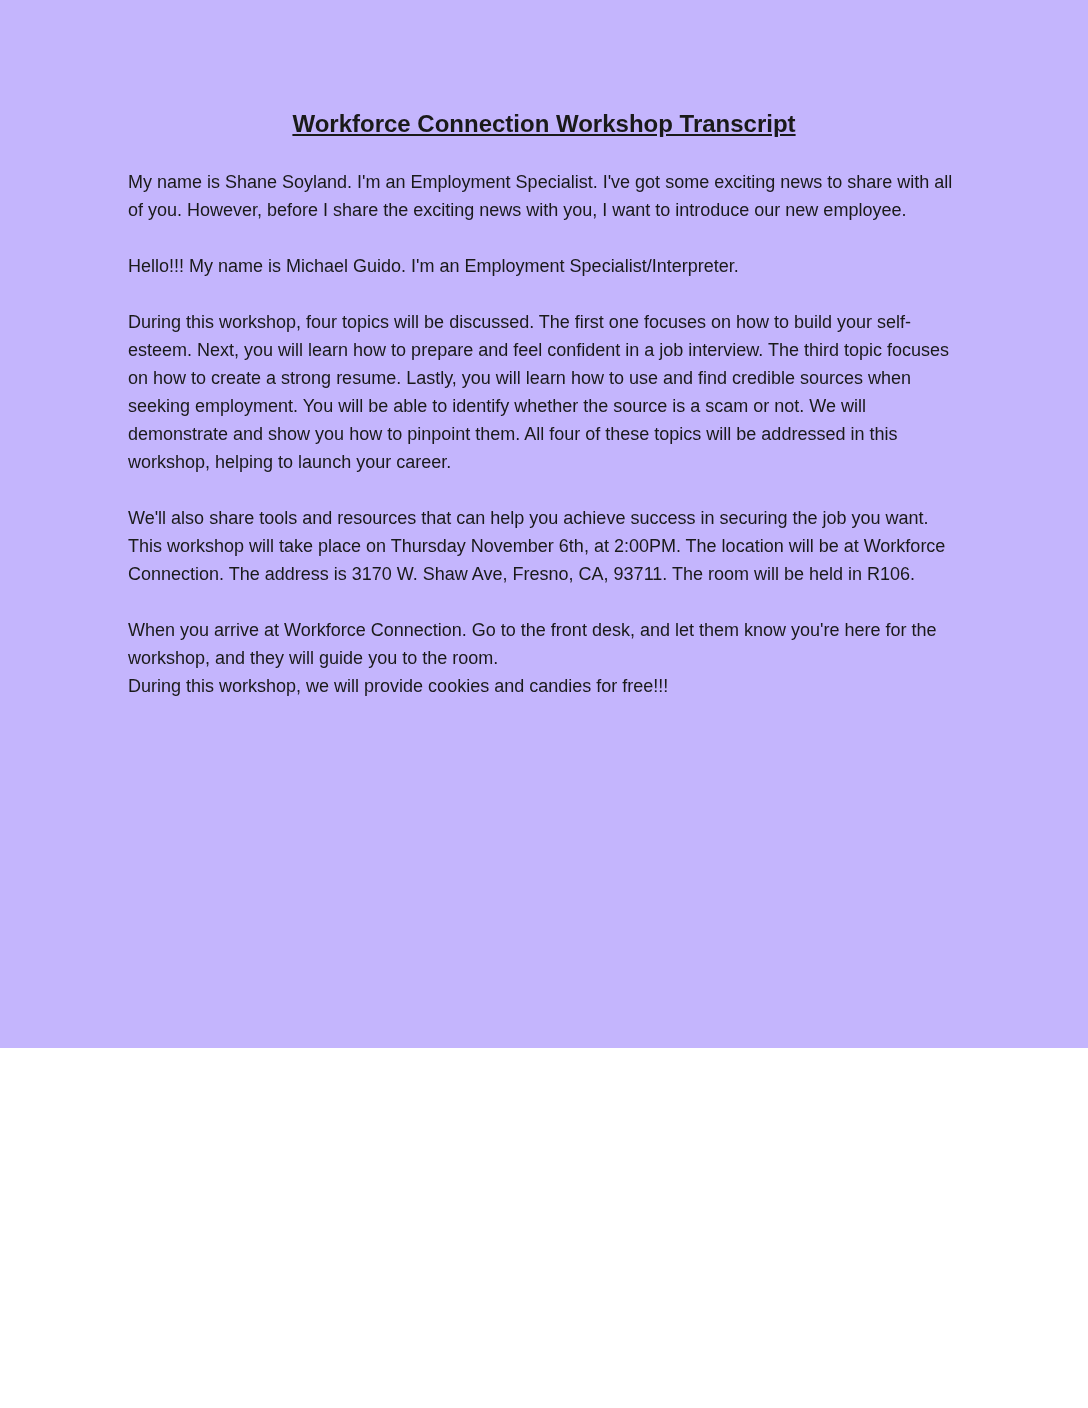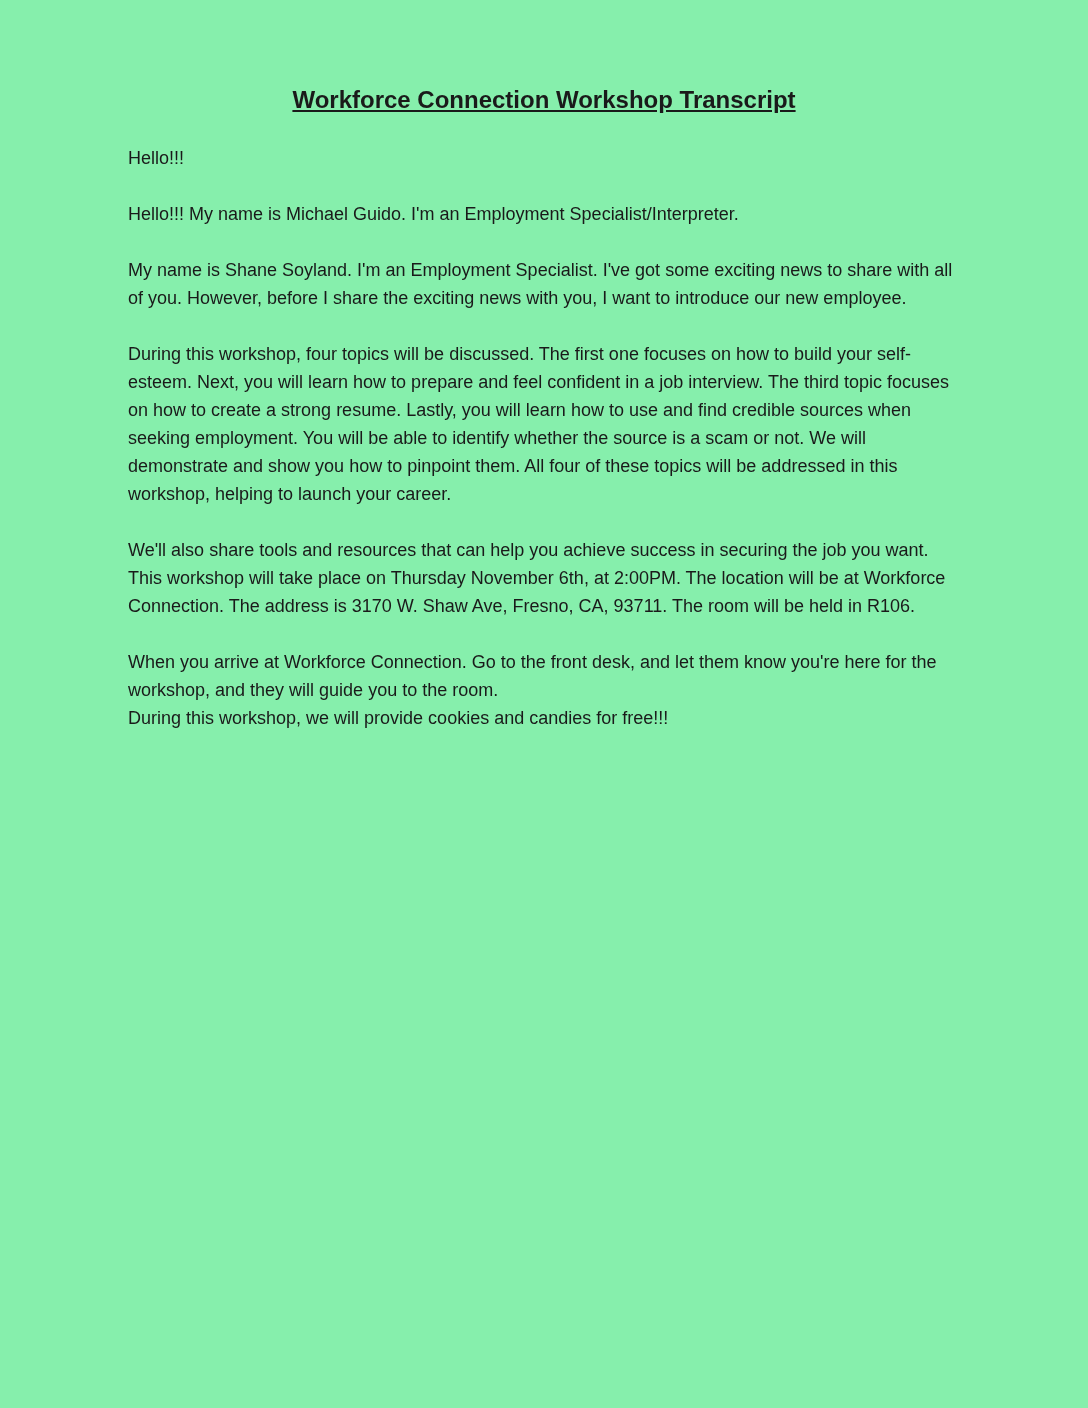--- a/index.html
+++ b/index.html
@@ -3,24 +3,24 @@
 <meta charset="utf-8">
 <style>
   html, body {
     margin: 0;
     padding: 0;
     background: #ffffff;
   }
   .page {
     position: relative;
     width: 1088px;
-    height: 1408px;
-    background: #86efac;
+    height: 1048px;
+    background: #c4b5fd;
     box-sizing: border-box;
-    padding: 83px 128px 0 128px;
+    padding: 107px 128px 0 128px;
     font-family: "Liberation Sans", "DejaVu Sans", sans-serif;
     color: #000000;
     overflow: hidden;
   }
   .doc-title {
     margin: 0 0 28px 0;
     font-size: 24px;
     line-height: 33px;
     font-weight: bold;
     text-decoration: underline;
@@ -35,21 +35,20 @@
     color: #1a1a1a;
   }
 </style>
 </head>
 <body>
 
 <div class="page">
   <h1 class="doc-title">Workforce Connection Workshop Transcript</h1>
 
   <div class="doc-body">
-    <p>Hello!!!</p>
+    <p>My name is Shane Soyland. I'm an Employment Specialist. I've got some exciting news to share with all of you. However, before I share the exciting news with you, I want to introduce our new employee.</p>
     <p>Hello!!! My name is Michael Guido. I'm an Employment Specialist/Interpreter.</p>
-    <p>My name is Shane Soyland. I'm an Employment Specialist. I've got some exciting news to share with all of you. However, before I share the exciting news with you, I want to introduce our new employee.</p>
     <p>During this workshop, four topics will be discussed. The first one focuses on how to build your self-esteem. Next, you will learn how to prepare and feel confident in a job interview. The third topic focuses on how to create a strong resume. Lastly, you will learn how to use and find credible sources when seeking employment. You will be able to identify whether the source is a scam or not. We will demonstrate and show you how to pinpoint them. All four of these topics will be addressed in this workshop, helping to launch your career.</p>
     <p>We'll also share tools and resources that can help you achieve success in securing the job you want. This workshop will take place on Thursday November 6th, at 2:00PM. The location will be at Workforce Connection. The address is 3170 W. Shaw Ave, Fresno, CA, 93711. The room will be held in R106.</p>
     <p>When you arrive at Workforce Connection. Go to the front desk, and let them know you're here for the workshop, and they will guide you to the room.
 During this workshop, we will provide cookies and candies for free!!!</p>
   </div>
 </div>
 
 </body></html>

